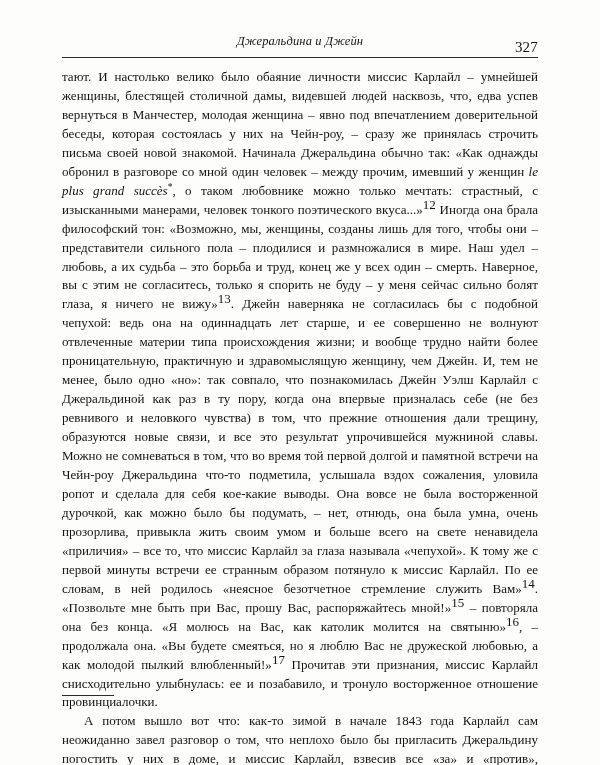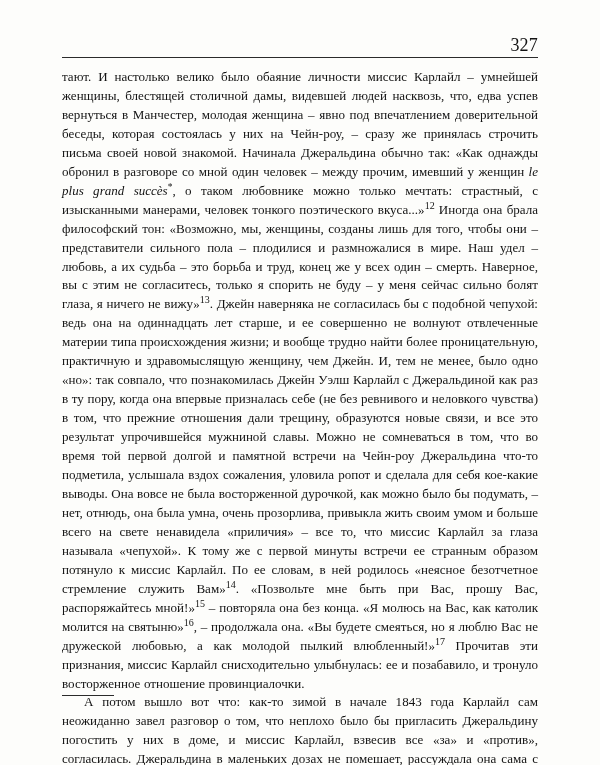--- a/index.html
+++ b/index.html
@@ -41,21 +41,21 @@
   .runhead-title {
     font-style: italic;
     font-size: 12.5px;
     letter-spacing: .15px;
     white-space: nowrap;
   }
   .runhead-folio {
     position: absolute;
     right: 0;
     bottom: 0;
-    font-size: 18px;
+    font-size: 15px;
     letter-spacing: .2px;
     text-align: center;
   }
   .runhead-rule {
     position: absolute;
     left: 62px;
     top: 57px;
     width: 476px;
     height: 1px;
     background: #2b2b2b;
@@ -79,21 +79,21 @@
     word-spacing: .02em;
     text-indent: 0;
   }
   p.para.indent {
     text-indent: 22px;
   }
   .it {
     font-style: italic;
   }
   sup.fn {
-    font-size: 10px;
+    font-size: 13px;
     vertical-align: super;
     line-height: 0;
   }
   sup.ast {
     font-size: 9.5px;
     vertical-align: super;
     line-height: 0;
   }
 
   
@@ -119,20 +119,21 @@
     font-size: 8px;
   }
 </style>
 </head>
 <body>
 
 <div class="page">
 
   <div class="runhead">
     <div class="runhead-inner">
+      <span class="runhead-title">Джеральдина и Джейн</span>
       <span class="runhead-folio">327</span>
     </div>
   </div>
   <div class="runhead-rule"></div>
 
   <div class="textblock" id="textblock">
       <p class="para"><span>тают. И настолько велико было обаяние личности миссис Карлайл – умнейшей женщины, блестящей столичной дамы, видевшей людей насквозь, что, едва успев вернуться в Манчестер, молодая женщина – явно под впечатлением доверительной беседы, которая состоялась у них на Чейн-роу, – сразу же принялась строчить письма своей новой знакомой. Начинала Джеральдина обычно так: «Как однажды обронил в разговоре со мной один человек – между прочим, имевший у женщин </span><span class="it">le plus grand succès</span><sup class="ast">*</sup><span>, о таком любовнике можно только мечтать: страстный, с изысканными манерами, человек тонкого поэтического вкуса...»</span><sup class="fn">12</sup><span> Иногда она брала философский тон: «Возможно, мы, женщины, созданы лишь для того, чтобы они – представители сильного пола – плодилися и размножалися в мире. Наш удел – любовь, а их судьба – это борьба и труд, конец же у всех один – смерть. Наверное, вы с этим не согласитесь, только я спорить не буду – у меня сейчас сильно болят глаза, я ничего не вижу»</span><sup class="fn">13</sup><span>. Джейн наверняка не согласилась бы с подобной чепухой: ведь она на одиннадцать лет старше, и ее совершенно не волнуют отвлеченные материи типа происхождения жизни; и вообще трудно найти более проницательную, практичную и здравомыслящую женщину, чем Джейн. И, тем не менее, было одно «но»: так совпало, что познакомилась Джейн Уэлш Карлайл с Джеральдиной как раз в ту пору, когда она впервые призналась себе (не без ревнивого и неловкого чувства) в том, что прежние отношения дали трещину, образуются новые связи, и все это результат упрочившейся мужниной славы. Можно не сомневаться в том, что во время той первой долгой и памятной встречи на Чейн-роу Джеральдина что-то подметила, услышала вздох сожаления, уловила ропот и сделала для себя кое-какие выводы. Она вовсе не была восторженной дурочкой, как можно было бы подумать, – нет, отнюдь, она была умна, очень прозорлива, привыкла жить своим умом и больше всего на свете ненавидела «приличия» – все то, что миссис Карлайл за глаза называла «чепухой». К тому же с первой минуты встречи ее странным образом потянуло к миссис Карлайл. По ее словам, в ней родилось «неясное безотчетное стремление служить Вам»</span><sup class="fn">14</sup><span>. «Позвольте мне быть при Вас, прошу Вас, распоряжайтесь мной!»</span><sup class="fn">15</sup><span> – повторяла она без конца. «Я молюсь на Вас, как католик молится на святыню»</span><sup class="fn">16</sup><span>, – продолжала она. «Вы будете смеяться, но я люблю Вас не дружеской любовью, а как молодой пылкий влюбленный!»</span><sup class="fn">17</sup><span> Прочитав эти признания, миссис Карлайл снисходительно улыбнулась: ее и позабавило, и тронуло восторженное отношение провинциалочки.</span></p>
       <p class="para indent"><span>А потом вышло вот что: как-то зимой в начале 1843 года Карлайл сам неожиданно завел разговор о том, что неплохо было бы пригласить Джеральдину погостить у них в доме, и миссис Карлайл, взвесив все «за» и «против», согласилась. Джеральдина в маленьких дозах не помешает, рассуждала она сама с собой, наоборот, это даже «внесет оживление в их жизнь»</span></p>
     </div>
 

